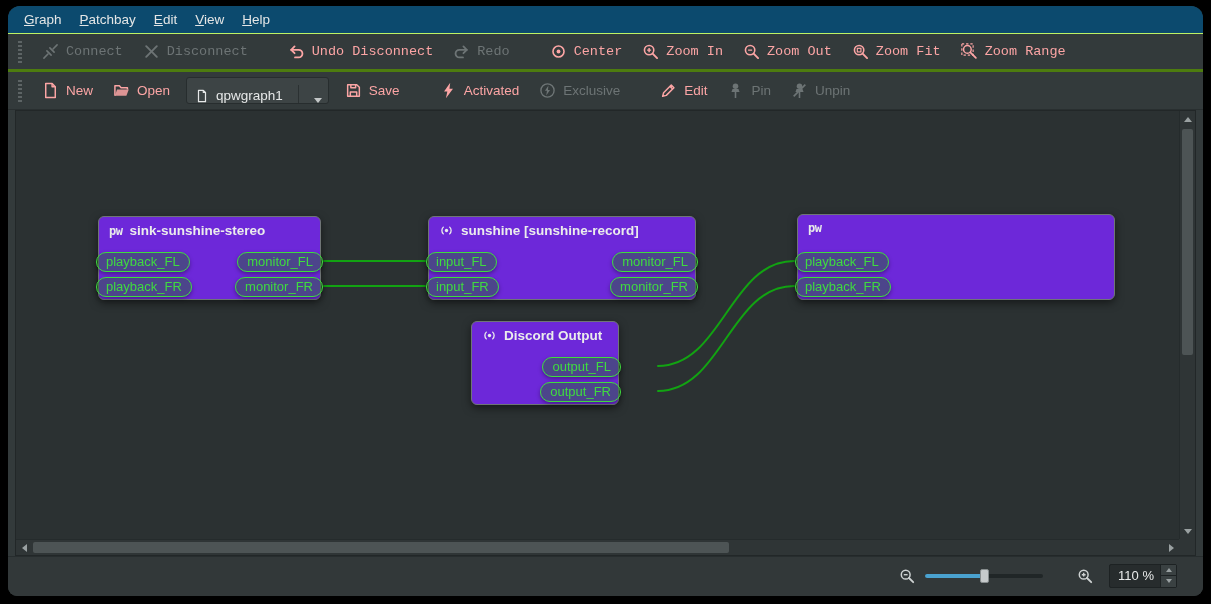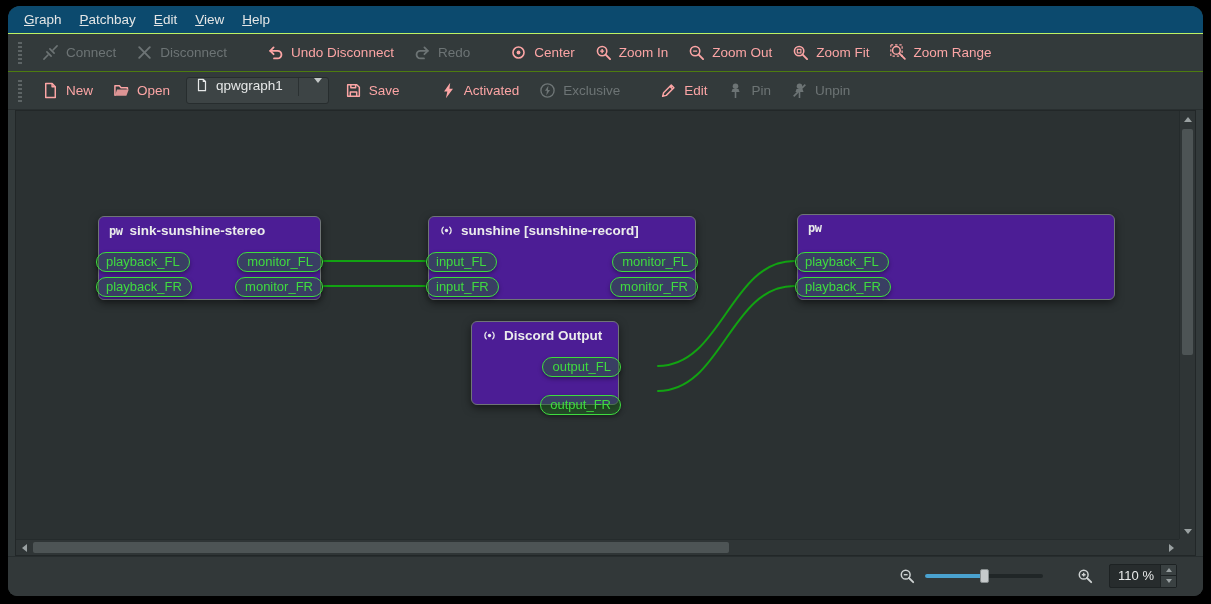--- a/index.html
+++ b/index.html
@@ -28,47 +28,47 @@
 
   
   .menubar { height:28px; background:#0c4a6e; display:flex; align-items:center;
              padding-left:7px; flex:none; border-bottom:1px solid #bef264; }
   .menu-item { display:inline-block; padding:4px 9px; color:#e4e6e6; font-size:13.5px; }
   .menu-item::first-letter { text-decoration:underline; }
 
   
   .toolbar { height:38px; background:#333a3b; display:flex; align-items:center;
              padding:0 6px; flex:none; gap:4px; }
-  .toolbar.tb1 { border-bottom:1px solid #4d7c0f; }
+  .toolbar.tb1 { border-bottom:3px solid #4d7c0f;font-family:Liberation Mono, monospace; }
   .toolbar.tb2 { border-bottom:1px solid #292f30; }
   .grip { width:4px; height:22px; border-left:2px dotted #5d6465;
           border-right:2px dotted #5d6465; margin:0 8px 0 4px; flex:none; }
   .tbtn { display:flex; align-items:center; gap:7px; padding:5px 8px; border:none;
           background:transparent; color:#fca5a5; font-size:13.5px;
           font-family:inherit; white-space:nowrap; }
   .tbtn.disabled { color:#6d7475; }
   .tbtn svg { flex:none; }
   .group-gap { width:16px; flex:none; }
 
-  .combo { display:flex; align-items:flex-start; gap:7px; height:27px; padding:0 6px 0 8px;
+  .combo { display:flex; align-items:flex-end; gap:7px; height:27px; padding:0 6px 0 8px;
            background:#3d4445; border:1px solid #272d2e; border-radius:3px;
            color:#e6e8e8; font-size:13.5px; margin:0 4px; }
   .combo-arrow { width:0; height:0; border-left:4px solid transparent;
                  border-right:4px solid transparent; border-top:5px solid #c3c7c7;
                  margin-left:8px; }
   .combo-sep { width:1px; height:18px; background:#2b3132; margin-left:8px; }
 
   
   .canvas-wrap { position:relative; flex:1; margin:0 7px; background:var(--canvas-bg,#2b3132);
                  border:1px solid #222728; overflow:hidden; }
   svg.cables { position:absolute; left:0; top:0; }
   svg.cables path { stroke:var(--cable-green,#12a312); stroke-width:2; fill:none;
                     stroke-linecap:round; }
 
-  .node { position:absolute; background:#4c1d95; border:1px solid #70767​6;
+  .node { position:absolute; background:#6d28d9; border:1px solid #70767​6;
           border:1px solid #6f7576; border-radius:6px;
           box-shadow:0 3px 9px rgba(0,0,0,.5); z-index:2; }
   .node-header { display:flex; align-items:center; gap:7px; padding:6px 10px 4px 10px;
                  color:#ebecec; font-size:13.5px; font-weight:bold; white-space:nowrap;
                  overflow:hidden; }
   .pw-icon { font-size:12px; font-weight:bold; letter-spacing:-0.5px; color:#e8eaea;
              font-family:"DejaVu Sans Mono","Liberation Mono",monospace; }
   .port { position:absolute; height:20px; line-height:18px; padding:0 9px;
           border:1.5px solid var(--port-green,#3fdc3f); border-radius:10px;
           background:rgba(32,110,32,.42); color:var(--port-green,#3fdc3f);
@@ -356,21 +356,21 @@
 
     <div class="node" style="left:455px;top:210px;width:148px;height:84px">
       <div class="node-header">
         <svg width="15" height="15" viewBox="0 0 16 16">
             <circle cx="8" cy="8" r="1.8" fill="currentColor"></circle>
             <path d="M4.6 4.4 a5 5 0 0 0 0 7.2 M11.4 4.4 a5 5 0 0 1 0 7.2" fill="none" stroke="currentColor" stroke-width="1.4" stroke-linecap="round"></path>
           </svg>
         <span>Discord Output</span>
       </div>
       <div class="port out" style="top:35px">output_FL</div>
-      <div class="port out" style="top:73px">output_FR</div>
+      <div class="port out" style="top:60px">output_FR</div>
     </div>
 
     <div class="v-scroll">
       <div class="sbtn up">
           <span class="tri-up"></span>
         </div>
       <div class="v-thumb"></div>
       <div class="sbtn down">
           <span class="tri-down"></span>
         </div>

